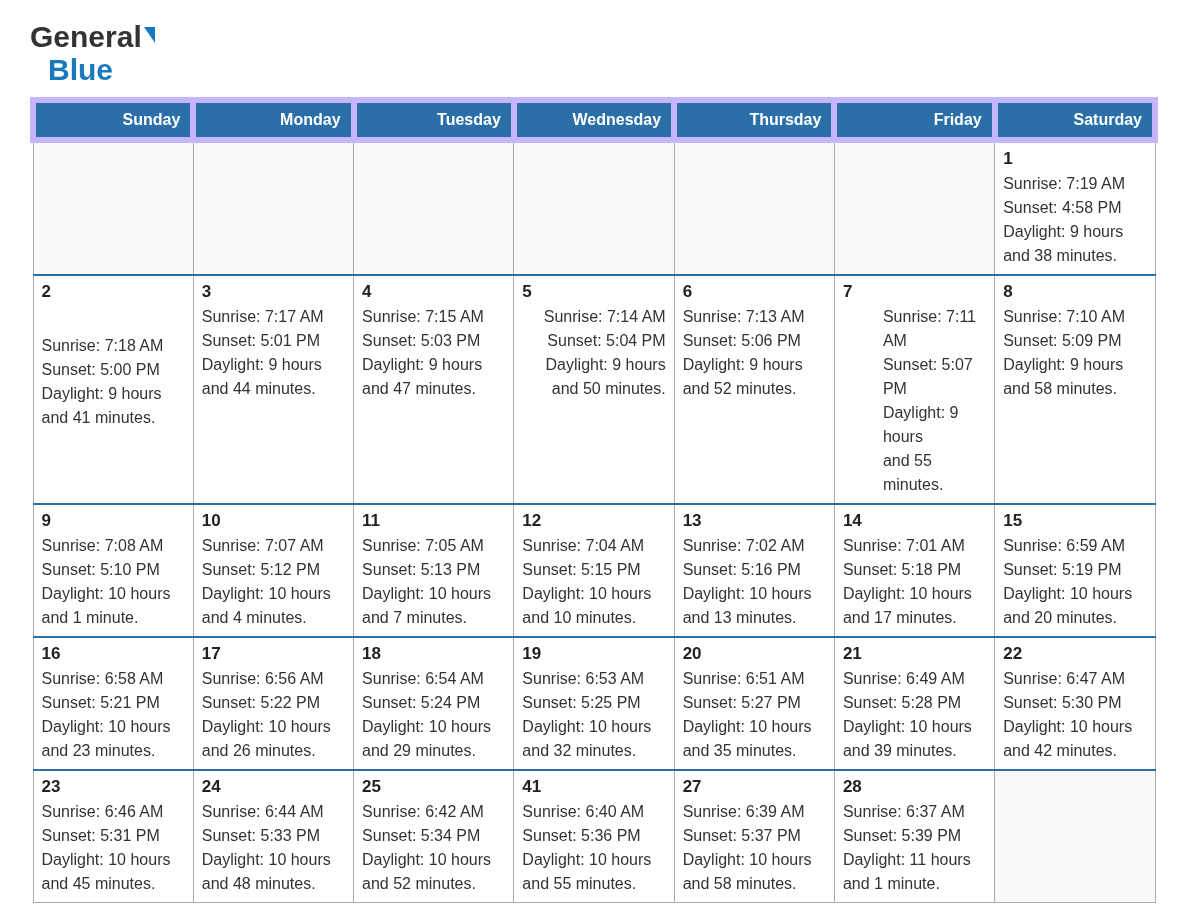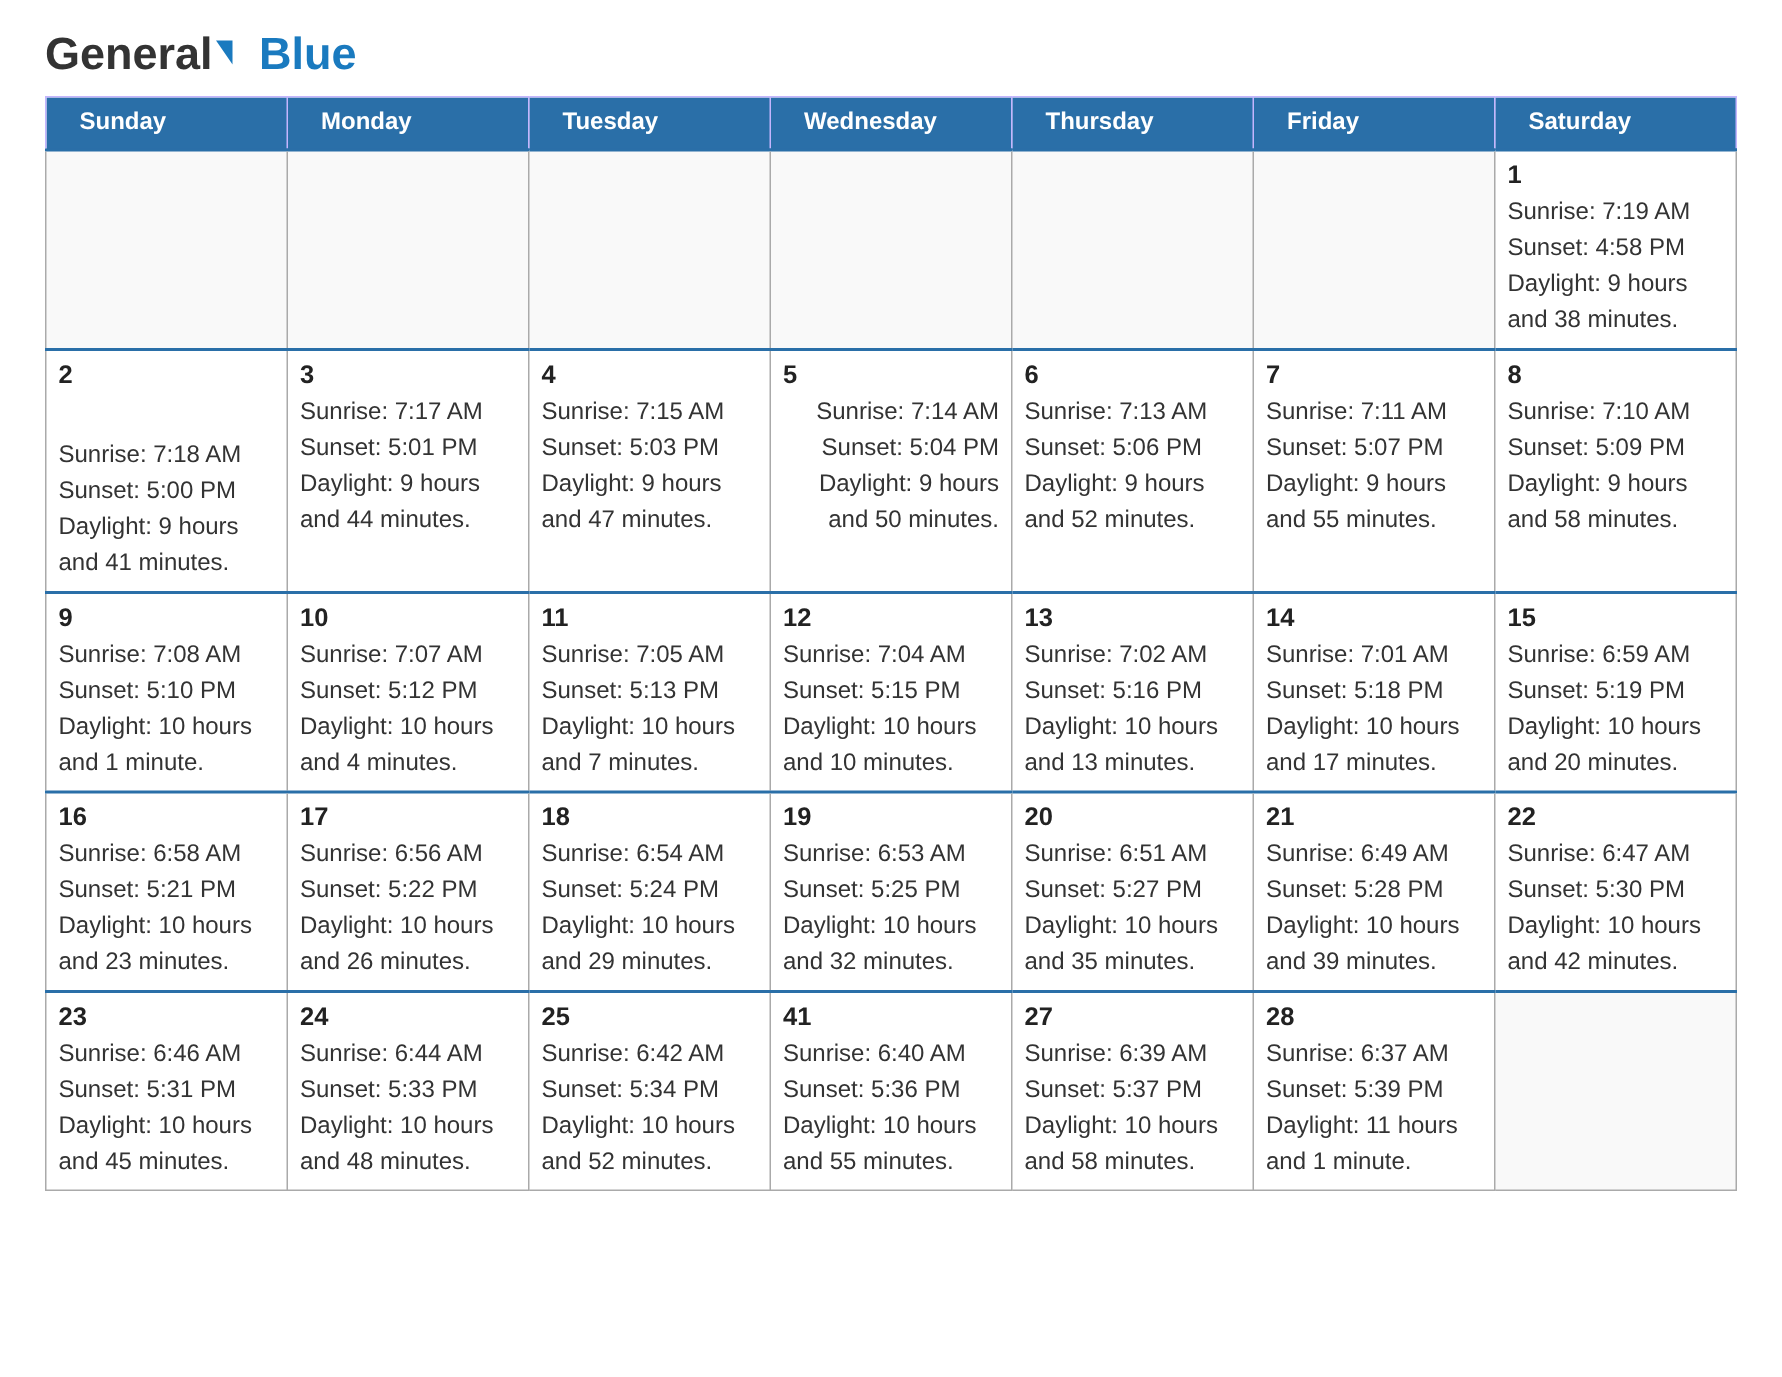--- a/index.html
+++ b/index.html
@@ -11,20 +11,21 @@
       min-height: 918px;
     }
     .header {
       display: flex;
       justify-content: space-between;
       align-items: flex-start;
       margin-bottom: 10px;
     }
     .logo {
       display: flex;
+      flex-direction: column;
       align-items: flex-start;
     }
     .title-block {
       text-align: right;
     }
     .title-block h1 {
       font-size: 52px;
       font-weight: bold;
       color: #222;
       line-height: 1.1;
@@ -38,23 +39,23 @@
     .calendar {
       width: 100%;
       border-collapse: collapse;
       margin-top: 6px;
     }
     .calendar th {
       background-color: #2a6fa8;
       color: #fff;
       font-size: 16px;
       font-weight: bold;
-      padding: 8px 22px;
-      text-align: left;
-      border: 1px solid #c4b5fd;
+      padding: 8px 10px;
+      text-align: right;
+      border: 6px solid #c4b5fd;
     }
     .calendar td {
       border: 1px solid #aaa;
       vertical-align: top;
       padding: 6px 8px;
       width: 14.28%;
       min-height: 110px;
       height: 110px;
     }
     .day-number {
@@ -152,21 +153,21 @@
         </td>
         <td>
           <span class="day-number">6</span>
           <div class="day-info" style="white-space: pre-line;">Sunrise: 7:13 AM
 Sunset: 5:06 PM
 Daylight: 9 hours
 and 52 minutes.</div>
         </td>
         <td>
           <span class="day-number">7</span>
-          <div class="day-info" style="white-space: pre-line;">Sunrise: 7:11 AM
+          <div class="day-info" style="white-space: pre-line; margin-left: 40px;">Sunrise: 7:11 AM
 Sunset: 5:07 PM
 Daylight: 9 hours
 and 55 minutes.</div>
         </td>
         <td>
           <span class="day-number">8</span>
           <div class="day-info" style="white-space: pre-line;">Sunrise: 7:10 AM
 Sunset: 5:09 PM
 Daylight: 9 hours
 and 58 minutes.</div>

